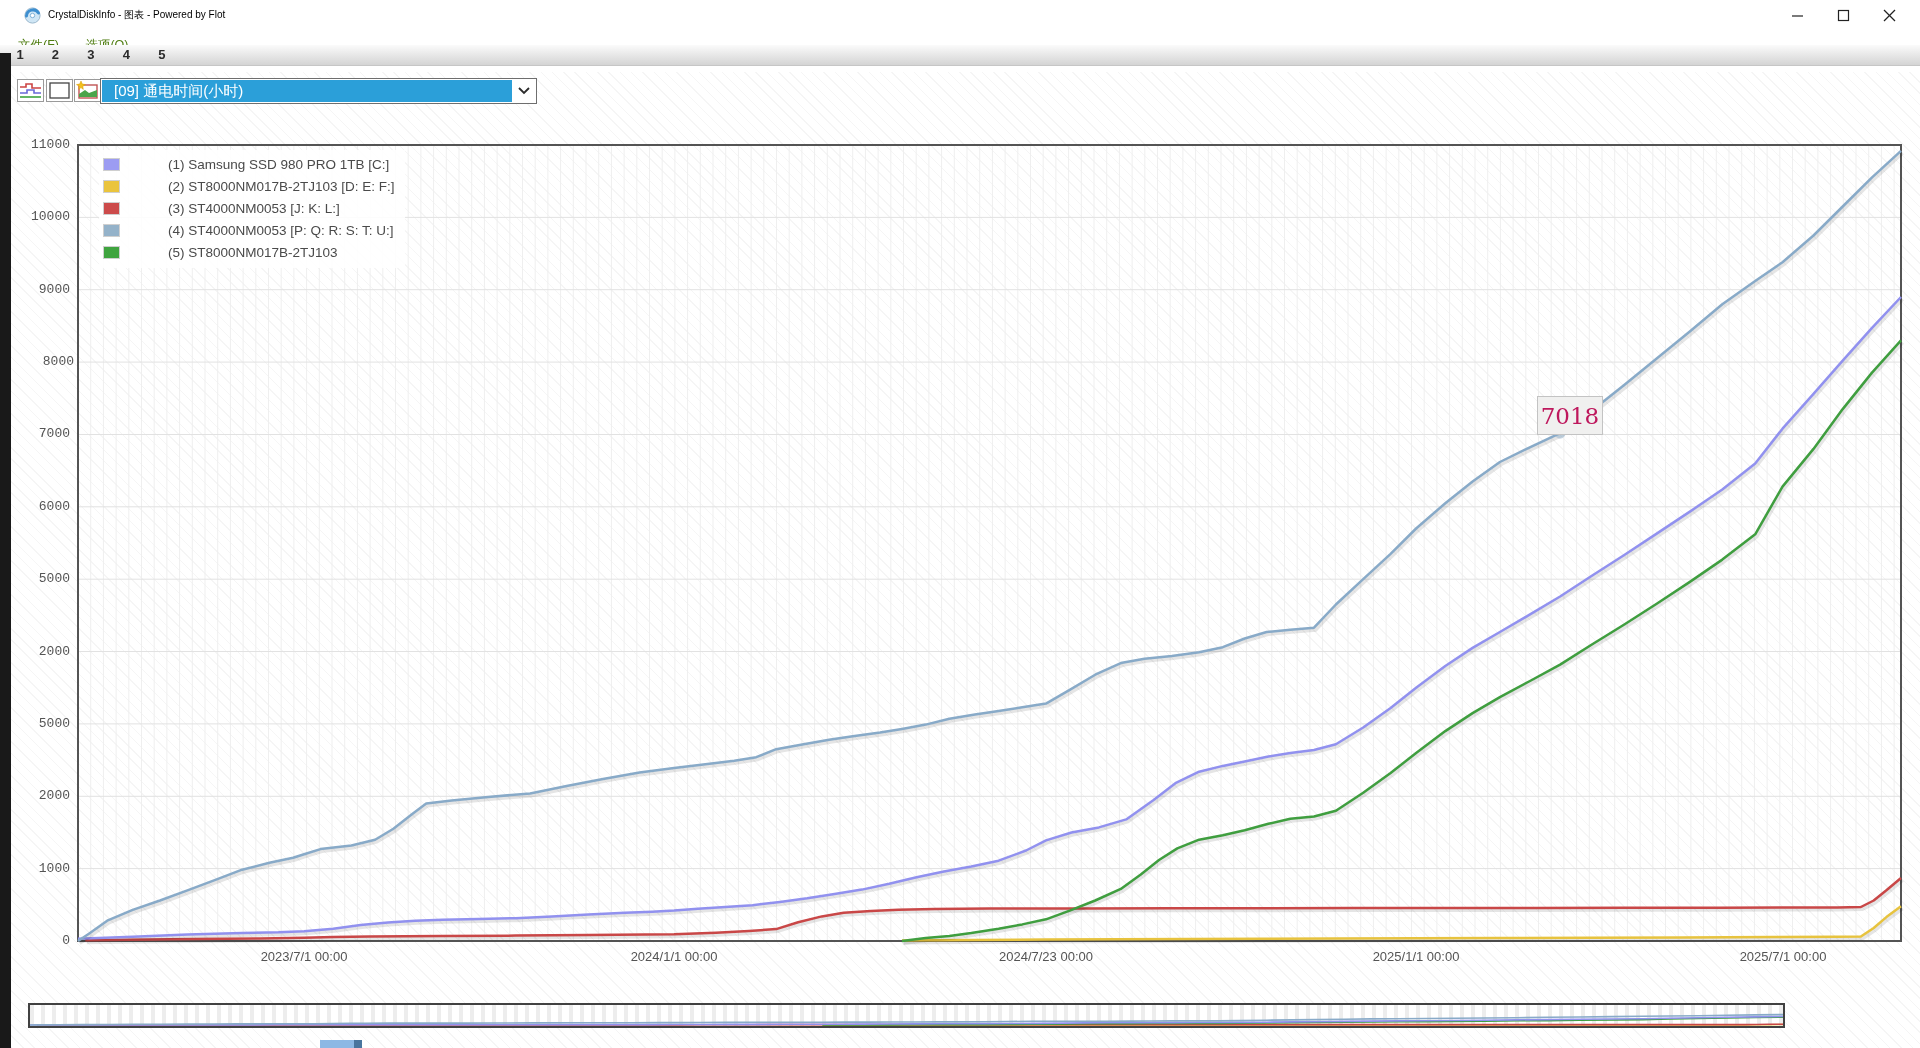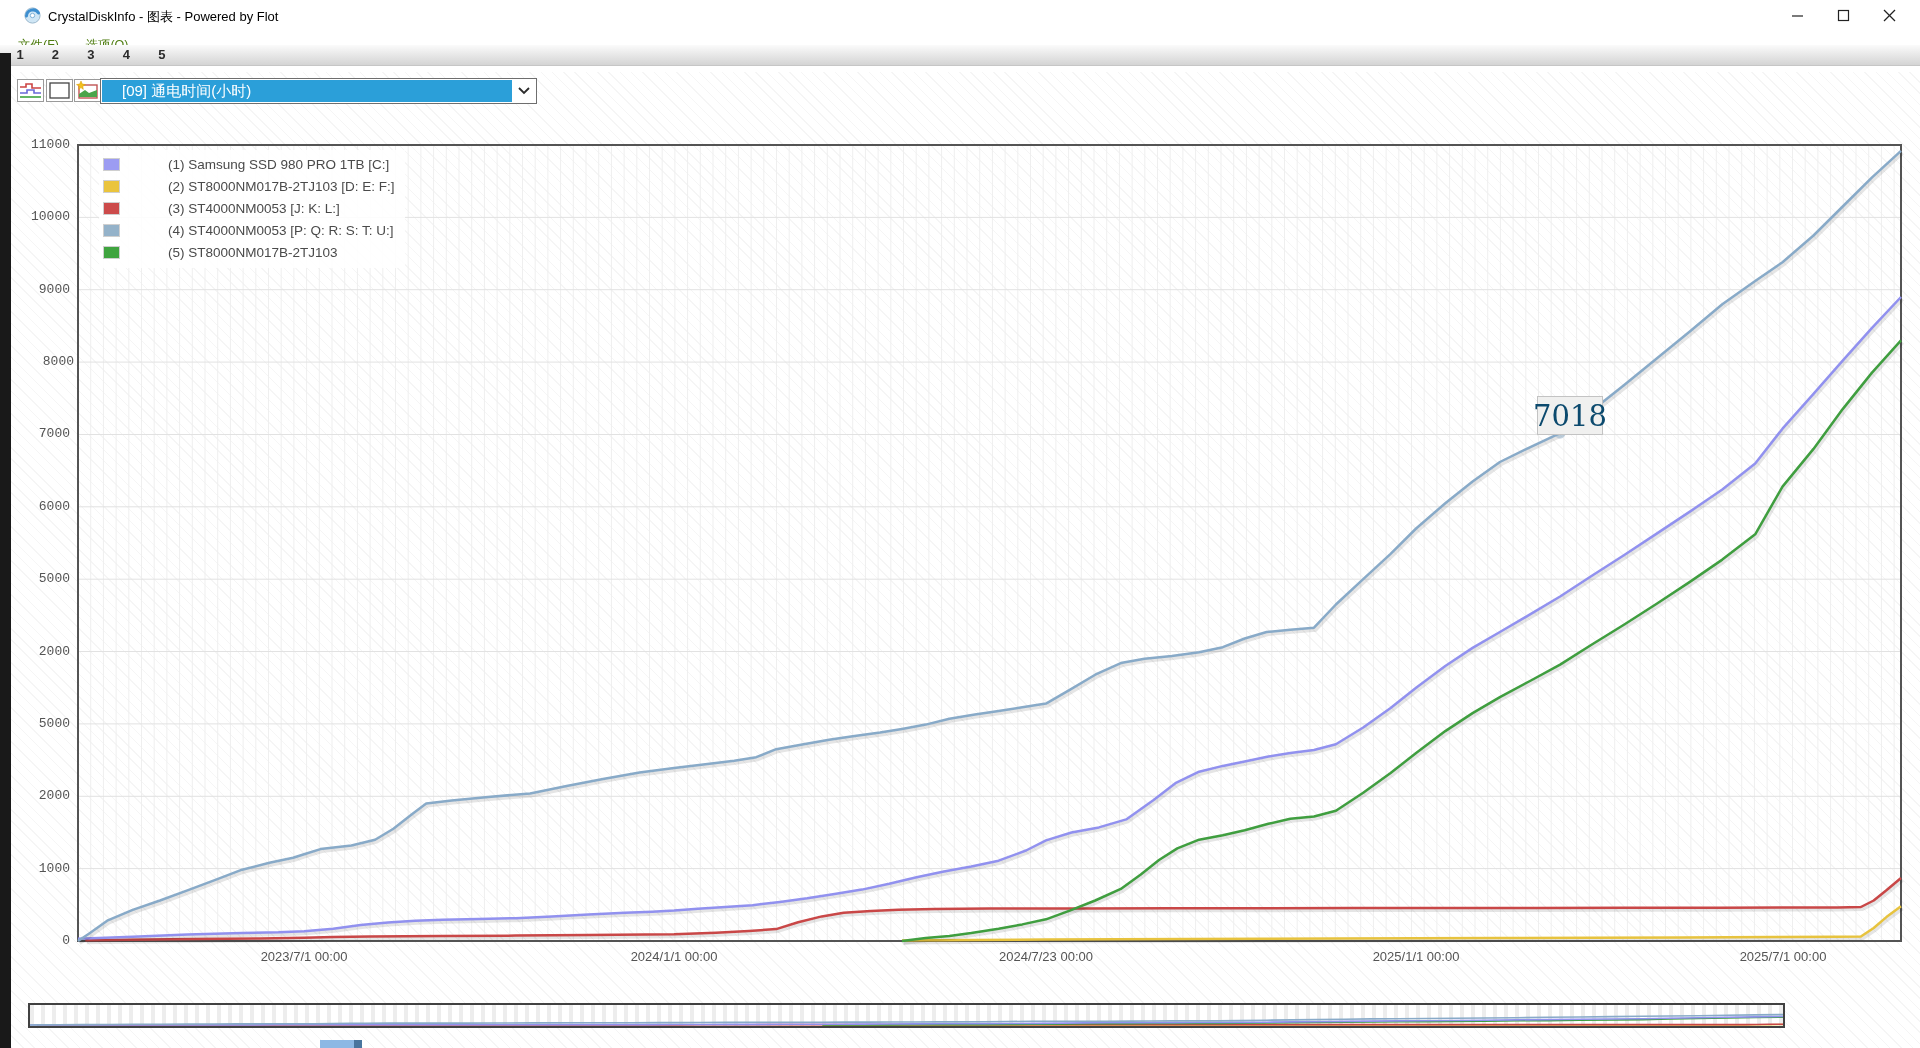--- a/index.html
+++ b/index.html
@@ -2,21 +2,21 @@
 <html><head>
 <meta charset="utf-8">
 <style>
   html,body{margin:0;padding:0;}
   body{width:1920px;height:1048px;overflow:hidden;font-family:"Liberation Sans",sans-serif;background:#fff;}
   .window{position:absolute;left:0;top:0;width:1920px;height:1048px;background:#fff;}
 
   
   .titlebar{position:absolute;left:0;top:0;width:1920px;height:31px;background:#ffffff;}
   .app-icon{position:absolute;left:24px;top:7px;width:17px;height:17px;}
-  .title-text{position:absolute;left:48px;top:8px;font-size:13px;color:#000;white-space:nowrap;}
+  .title-text{position:absolute;left:48px;top:8px;font-size:10px;color:#000;white-space:nowrap;}
   .win-controls{position:absolute;right:8px;top:0;height:31px;display:flex;}
   .win-btn{width:46px;height:31px;display:flex;align-items:center;justify-content:center;}
   .titlebar-edge-line{position:absolute;left:1240px;top:31px;width:680px;height:2px;background:#3c3c3c;}
 
   
   .menubar{position:absolute;left:0;top:31px;width:1920px;height:21px;background:#fff;}
   .menu-item{display:inline-block;margin-left:14px;margin-top:5px;font-size:12.5px;color:#4d7c0f;padding:1px 4px;}
 
   
   .numbersbar{position:absolute;left:0;top:45px;width:1920px;height:20px;
@@ -26,37 +26,37 @@
   
   .client{position:absolute;left:0;top:72px;width:1920px;height:976px;background:
     repeating-linear-gradient(45deg, rgba(90,90,90,0.06) 0px, rgba(90,90,90,0.06) 1px, transparent 1px, transparent 8px),#ffffff;}
 
   .left-dark-strip{position:absolute;left:0;top:53px;width:11px;height:995px;background:#191919;z-index:9;}
 
   
   .tool-btn{position:absolute;top:79px;width:27px;height:23px;background:#fff;border:1px solid #9a9a9a;box-sizing:border-box;z-index:5;}
   .combobox{position:absolute;left:100px;top:78px;width:437px;height:26px;background:#fff;border:1px solid #6e6e6e;box-sizing:border-box;z-index:5;}
   .combo-fill{position:absolute;left:1px;top:1px;right:24px;bottom:1px;background:#2b9fd9;color:#fff;
-    font-size:15px;line-height:22px;padding-left:20px;white-space:nowrap;overflow:hidden;}
+    font-size:15px;line-height:22px;padding-left:12px;white-space:nowrap;overflow:hidden;}
   .combo-arrow{position:absolute;right:1px;top:1px;width:23px;bottom:1px;background:#fff;display:flex;align-items:center;justify-content:center;}
 
   
   .chart-svg{position:absolute;left:0;top:0;width:1920px;height:1048px;z-index:2;pointer-events:none;}
   .axis-label{position:absolute;font-size:13px;color:#545454;z-index:3;}
   .ylabel{width:62px;text-align:right;font-family:Liberation Mono, monospace;}
   .xlabel{width:140px;text-align:center;}
 
   .legend{position:absolute;left:99px;top:150px;z-index:4;background:rgba(255,255,255,0.88);padding:3px 10px 5px 4px;}
   .legend-row{display:flex;align-items:center;height:22px;gap:42px;}
   .legend-swatch{width:15px;height:11px;border:1px solid #cfcfcf;margin-right:6px;flex:none;}
   .legend-label{font-size:13.5px;color:#4a4a4a;white-space:nowrap;}
 
   .flot-tooltip{position:absolute;left:1537px;top:396px;width:64px;height:37px;z-index:6;
     background:#f0f0ef;border:1px solid #c3c3c3;display:flex;align-items:center;justify-content:center;
-    font-family:"DejaVu Serif","Liberation Serif",serif;font-size:29px;color:#0c4a6e;}
+    font-family:"DejaVu Serif","Liberation Serif",serif;font-size:23px;color:#be185d;}
 
   
   .navigator{position:absolute;left:28px;top:1003px;width:1757px;height:25px;z-index:4;box-sizing:border-box;
     border:2px solid #414141;background:repeating-linear-gradient(90deg,#ededed 0 4px,#ffffff 4px 11px),#fff;}
   .navigator svg{position:absolute;left:0;top:0;}
   .scroll-thumb{position:absolute;left:320px;top:1040px;width:42px;height:8px;z-index:5;
     background:linear-gradient(90deg,#8cb8e4 0 34px,#49759e 34px);}
 </style>
 </head>
 <body>

